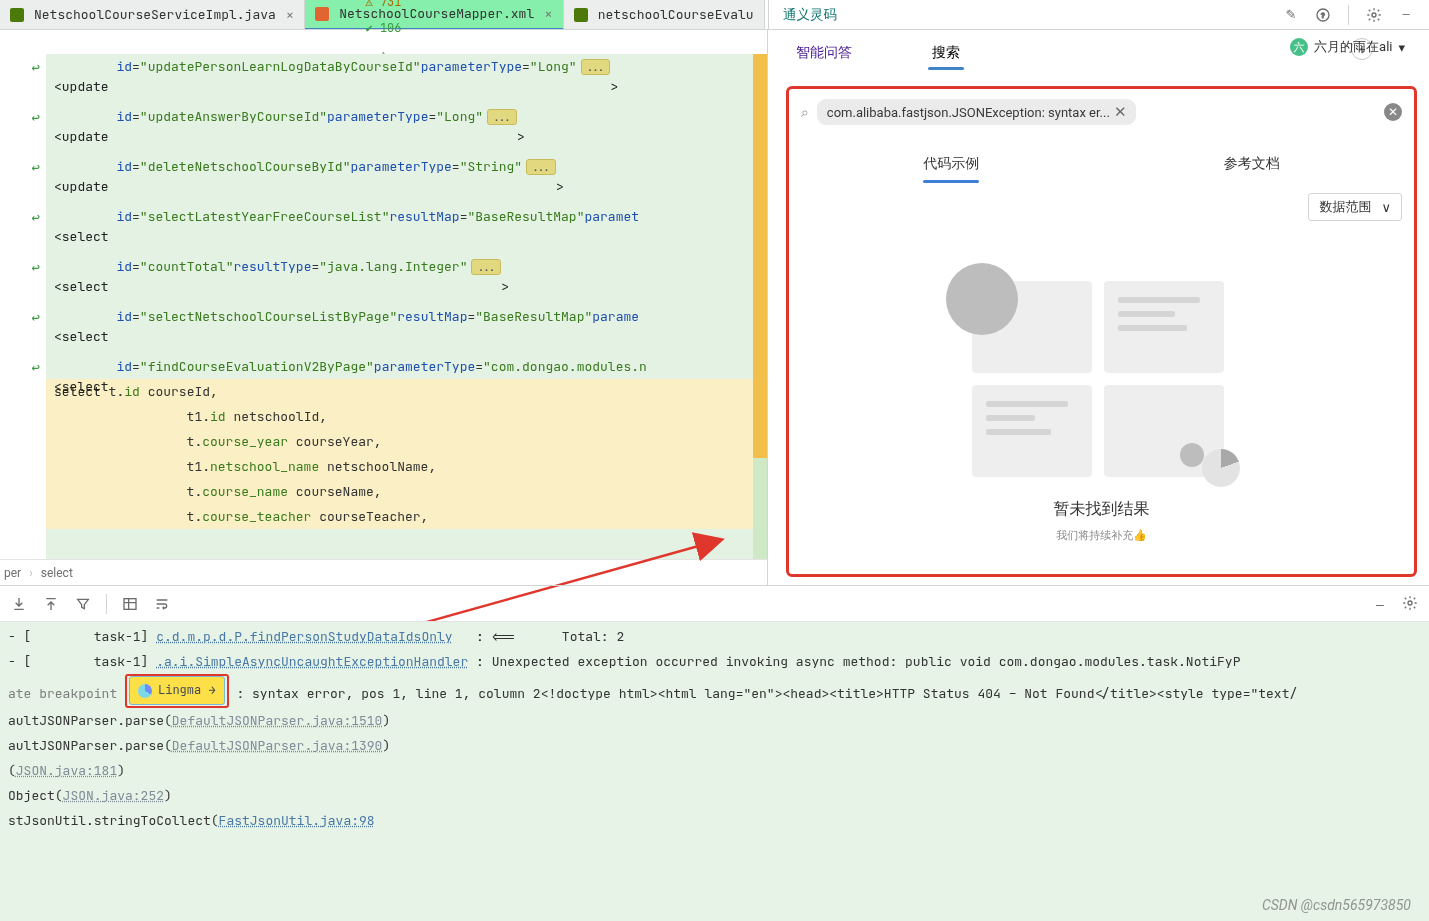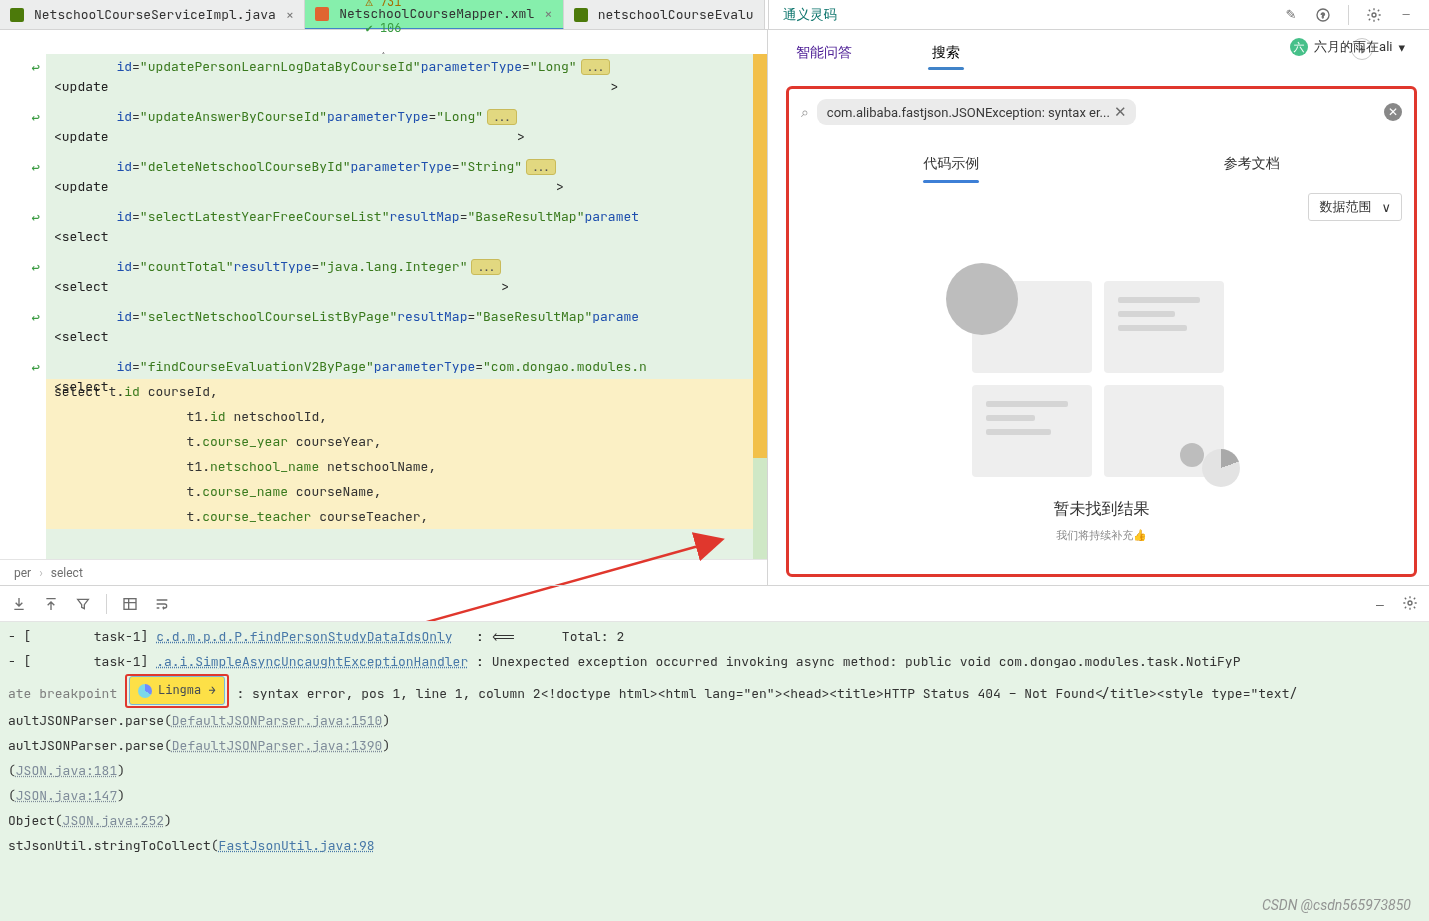--- a/index.html
+++ b/index.html
@@ -51,21 +51,21 @@
   .cline.sel { background:#fbf0c5; }
   .tag { color:#222;margin-top:40px; }
   .attrn { color:#1e4fae; }
   .attrv { color:#3a7a1e; }
   .fld { color:#3a7a1e; }
   .kw { color:#222; }
   .foldbtn { background:#e2d880; border:1px solid #c9bb5a; color:#555; border-radius:3px; padding:0 4px; margin-left:4px; font-family:inherit; font-size:11px; }
   .rmargin2 { position:absolute; right:0; top:0; width:14px; height:100%; background:linear-gradient(#f2c04a 0 80%,#cfe8c6 0);}
 
   
-  .crumb { height:26px; display:flex; align-items:center; padding:0 14px; border-top:1px solid #e4e4e4; font-size:12px; color:#6f6f6f; gap:8px; }
+  .crumb { height:26px; display:flex; align-items:center; padding:0 4px; border-top:1px solid #e4e4e4; font-size:12px; color:#6f6f6f; gap:8px; }
   .crumb .sep { color:#bbb; }
 
   
   .ling-tabs { display:flex; height:40px; align-items:flex-end; gap:72px; padding:0 24px; position:relative; }
   .ling-tab { padding:8px 4px; font-size:14px; color:#4c1d95; cursor:pointer; position:relative; }
   .ling-tab.active { color:#000; }
   .ling-tab.active::after { content:""; position:absolute; left:0; right:0; bottom:0; height:3px; background:#4083c9; border-radius:2px; }
   .ling-tabs .plus { position:absolute; right:56px; top:8px; width:22px; height:22px; border:1px solid #c8c8c8; border-radius:50%; display:flex; align-items:center; justify-content:center; color:#666; cursor:pointer; }
   .user-pill { position:absolute; right:0; left:auto; top:6px; display:flex; align-items:center; gap:6px; padding:2px 6px; font-size:13px; white-space:nowrap; }
   .avatar { width:18px; height:18px; border-radius:50%; background:#46c089; color:#fff; font-size:11px; display:inline-flex; align-items:center; justify-content:center; }
@@ -346,19 +346,18 @@
   </div>
 
   <div class="console" id="console">
       <div class="row">- [        task-1] <span class="clink">c.d.m.p.d.P.findPersonStudyDataIdsOnly</span>   <span class="csym">:</span> &lt;==      Total: 2</div>
       <div class="row">- [        task-1] <span class="clink">.a.i.SimpleAsyncUncaughtExceptionHandler</span> <span class="csym">:</span> Unexpected exception occurred invoking async method: public void com.dongao.modules.task.NotiFyP</div>
       <div class="row"></div>
       <div class="row"><span class="cdim">ate breakpoint </span><span class="highlight-box"><span class="lingma-pill"><span class="logo"></span><span>Lingma →</span></span></span> : syntax error, pos 1, line 1, column 2&lt;!doctype html&gt;&lt;html lang="en"&gt;&lt;head&gt;&lt;title&gt;HTTP Status 404 – Not Found&lt;/title&gt;&lt;style type="text/</div>
       <div class="row">aultJSONParser.parse(<span class="clink g">DefaultJSONParser.java:1510</span>)</div>
       <div class="row">aultJSONParser.parse(<span class="clink g">DefaultJSONParser.java:1390</span>)</div>
       <div class="row">(<span class="clink g">JSON.java:181</span>)</div>
-      <div class="row">(<span class="clink g">JSON.java:147</span>)</div>
       <div class="row">Object(<span class="clink g">JSON.java:252</span>)</div>
       <div class="row">stJsonUtil.stringToCollect(<span class="clink">FastJsonUtil.java:98</span></div>
     </div>
 </div>
 
 <div class="watermark sans">CSDN @csdn565973850</div>
 
 </body></html>

